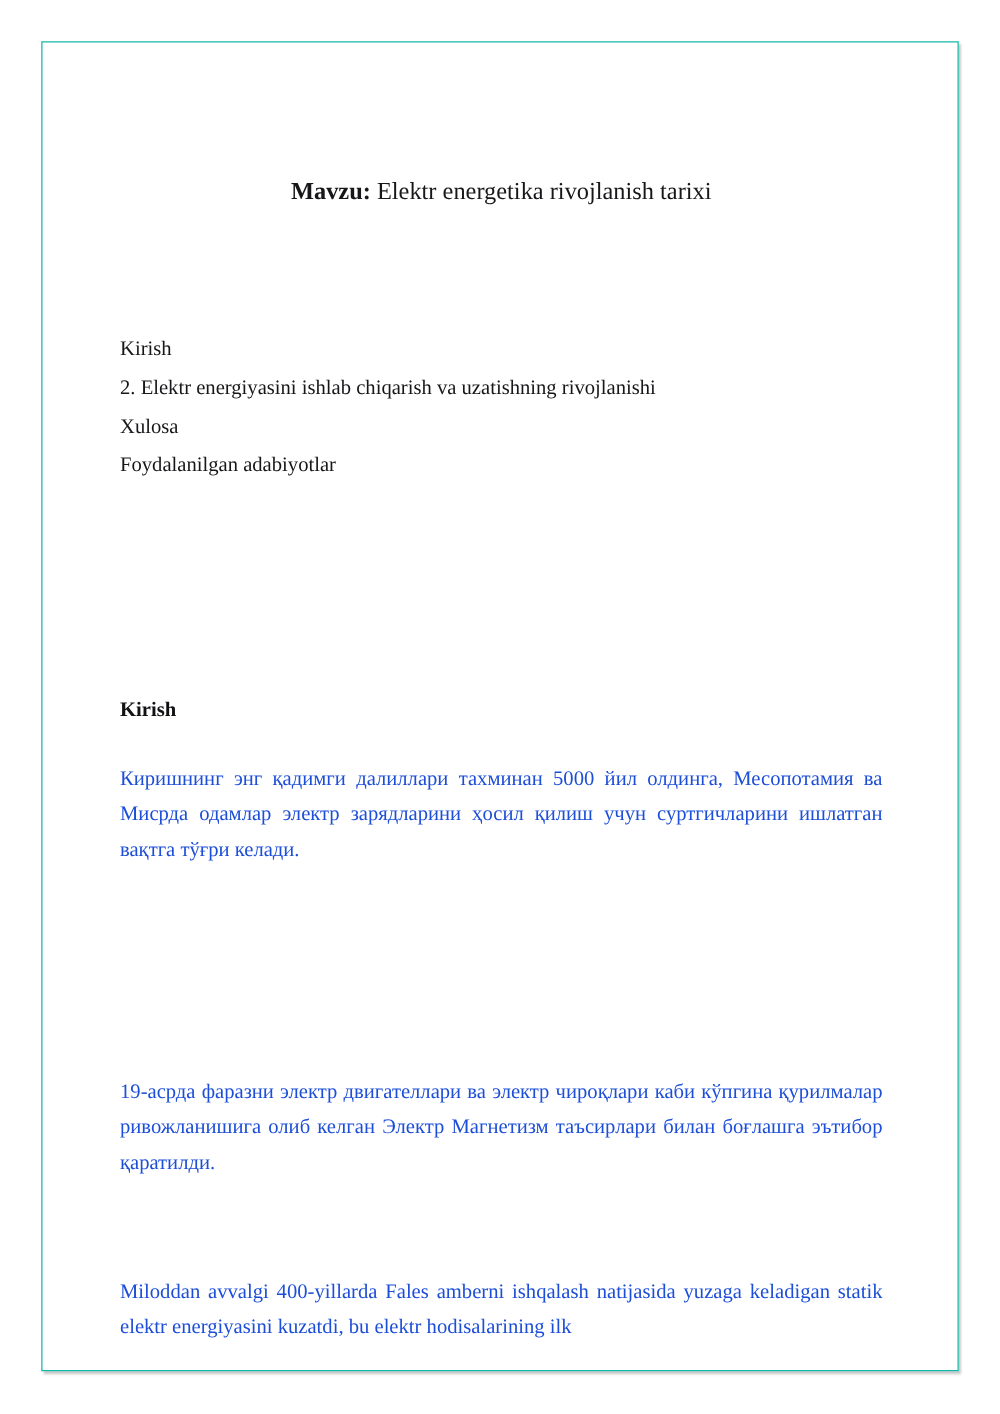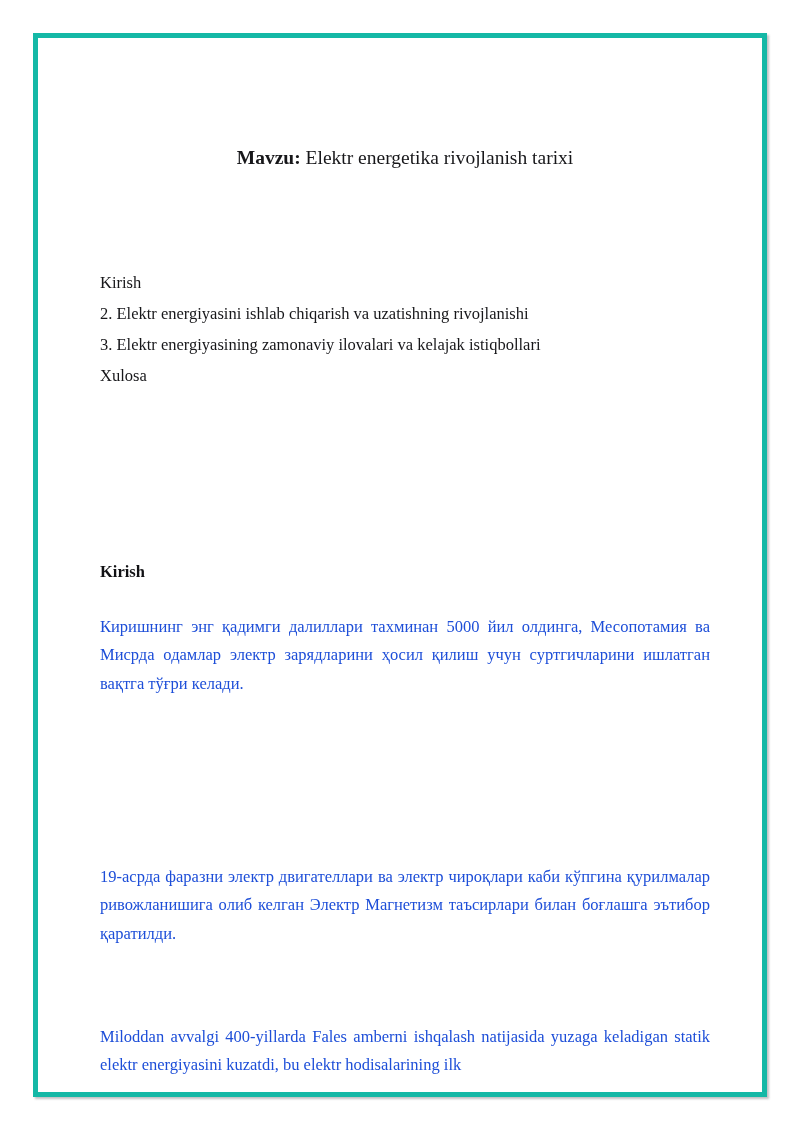--- a/index.html
+++ b/index.html
@@ -23,21 +23,21 @@
   }
 
   
   .page-sheet {
     position: absolute;
     left: 33px;
     top: 33px;
     width: 734px;
     height: 1064px;
     background: #ffffff;
-    border: 5px solid #14b8a6;
+    border: 1px solid #14b8a6;
     box-shadow: 2px 2px 2px rgba(120,120,125,0.45);
     box-sizing: border-box;
     text-decoration: underline;
   }
 
   .page-body {
     position: absolute;
     left: 62px;          
     top: 0;
     width: 610px;
@@ -115,22 +115,22 @@
   <div class="page-sheet">
     <div class="page-body">
 
       <h1 class="doc-title">
         <span class="title-label">Mavzu:</span><span class="title-text"> Elektr energetika rivojlanish tarixi</span>
       </h1>
 
       <div class="toc">
         <div class="toc-line">Kirish</div>
         <div class="toc-line">2. Elektr energiyasini ishlab chiqarish va uzatishning rivojlanishi</div>
-        <div class="toc-line">3. Elektr energiyasining zamonaviy ilovalari va kelajak istiqbollari</div>
         <div class="toc-line">Xulosa</div>
+        <div class="toc-line">Foydalanilgan adabiyotlar</div>
       </div>
 
       <h2 class="section-heading blk" id="kirish-heading">Kirish</h2>
 
       <p class="para blk" id="para-1">Киришнинг энг қадимги далиллари тахминан 5000 йил олдинга, Месопотамия ва Мисрда одамлар электр зарядларини ҳосил қилиш учун суртгичларини ишлатган вақтга тўғри келади.</p>
 
 
       <p class="para blk" id="para-3">19-асрда фаразни электр двигателлари ва электр чироқлари каби кўпгина қурилмалар ривожланишига олиб келган Электр Магнетизм таъсирлари билан боғлашга эътибор қаратилди.</p>
 
 

